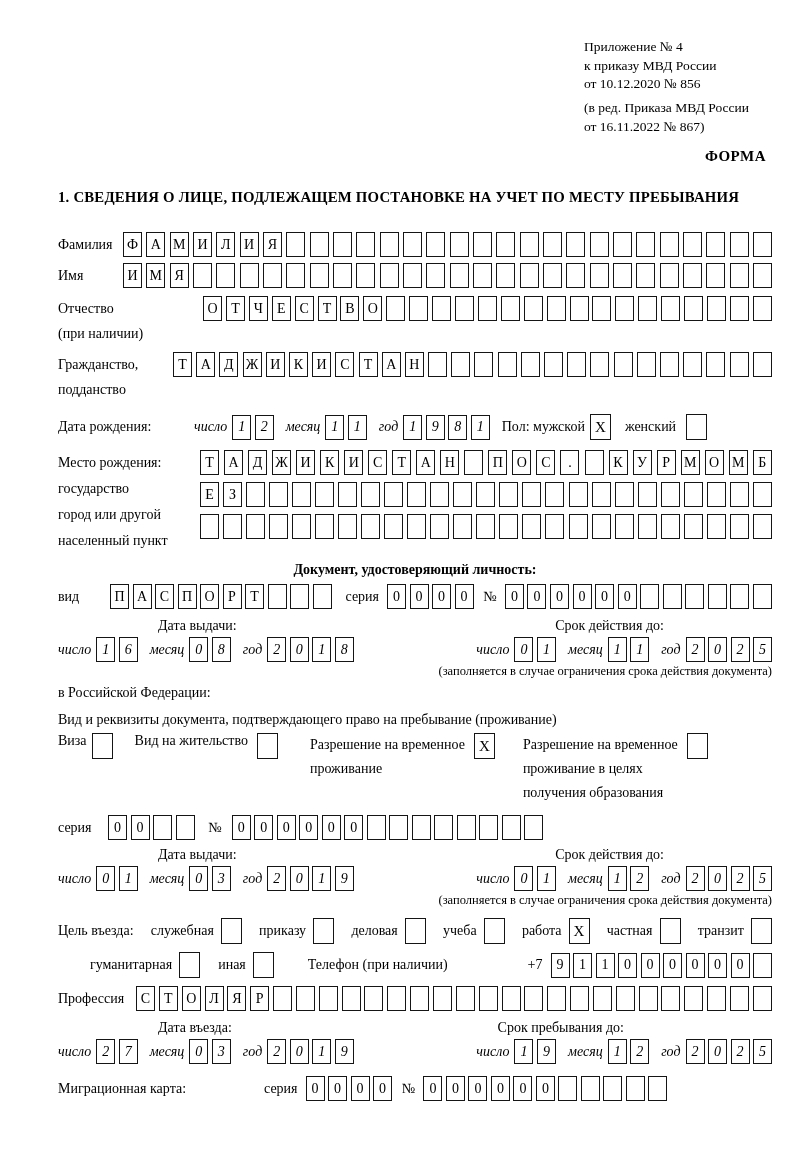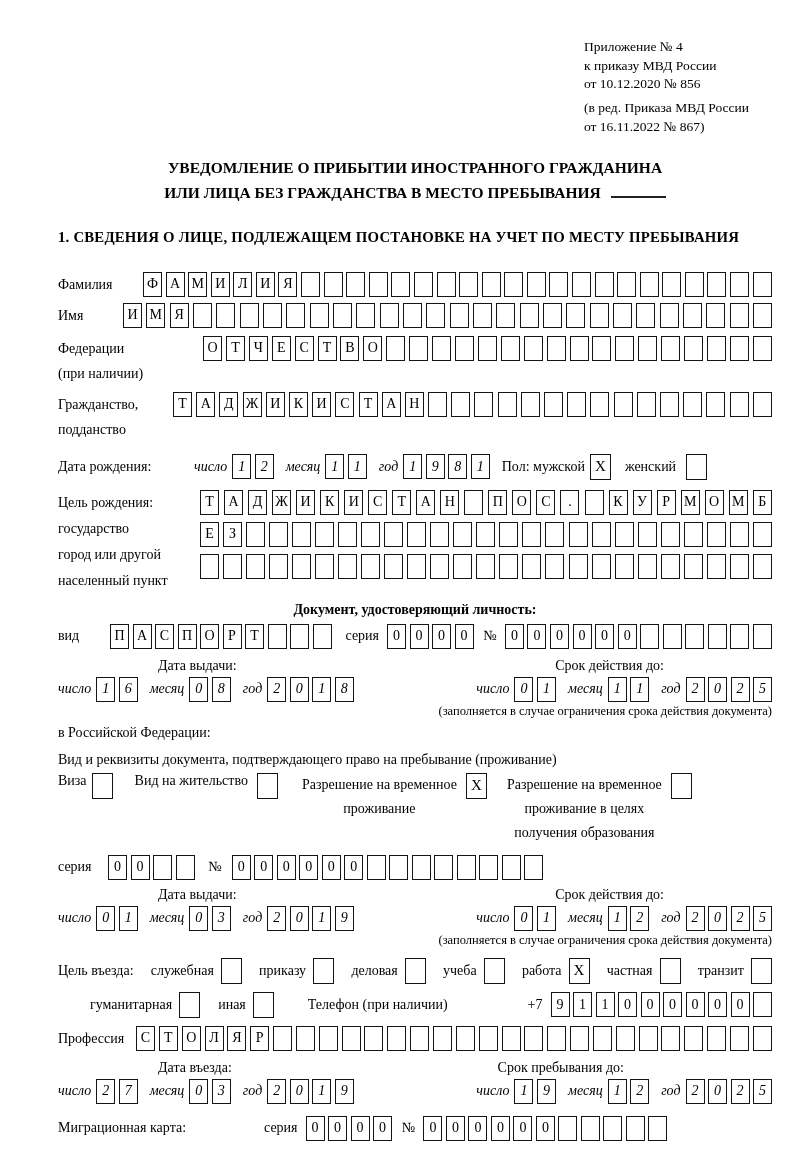--- a/index.html
+++ b/index.html
@@ -31,45 +31,42 @@
   .dh-right{margin-left:auto;margin-right:108px;}
   .dh-right.entry{margin-right:148px;}
   .dates-row{display:flex;align-items:center;margin-top:3px;}
   .dates-row .right{margin-left:auto;}
   .note{font-size:12.5px;text-align:right;margin-top:2px;}
   .doc-heading{text-align:center;font-weight:bold;margin-top:8px;}
   .plain{margin-top:11px;}
   .permit-row{display:flex;align-items:flex-start;margin-top:5px;}
   .opt{display:flex;align-items:flex-start;}
   .opt .cb{margin-left:9px;}
-  .opt-lines{text-align:center;line-height:24px;}
+  .opt-lines{line-height:24px;margin-left:8px;}
   .spread{justify-content:space-between;}
   .pair{display:flex;align-items:center;}
   .pair .cb{margin-left:7px;}
-  .mt6{margin-top:6px;} .mt8{margin-top:8px;} .mt10{margin-top:10px;} .mt12{margin-top:12px;} .mt26{margin-top:26px;gap:20px;}
+  .mt6{margin-top:6px;} .mt8{margin-top:8px;} .mt10{margin-top:10px;} .mt12{margin-top:12px;} .mt26{margin-top:26px;}
   .bp-rows{flex:1;} .bp-rows .boxes{margin-bottom:7px;}
 </style>
 </head>
 <body>
 
 <div class="page">
 
   <div class="annex">
     <div>Приложение № 4</div>
     <div>к приказу МВД России</div>
     <div>от 10.12.2020 № 856</div>
     <div class="gap">(в ред. Приказа МВД России</div>
     <div>от 16.11.2022 № 867)</div>
   </div>
 
-
-  <div class="title">
-    <div>УВЕДОМЛЕНИЕ О ПРИБЫТИИ ИНОСТРАННОГО ГРАЖДАНИНА</div>
-    <div><span>ИЛИ ЛИЦА БЕЗ ГРАЖДАНСТВА В МЕСТО ПРЕБЫВАНИЯ</span><span class="blank-line"></span></div>
-  </div>
+  <div class="form-label">ФОРМА</div>
+
 
   <div class="section-heading">1. СВЕДЕНИЯ О ЛИЦЕ, ПОДЛЕЖАЩЕМ ПОСТАНОВКЕ НА УЧЕТ ПО МЕСТУ ПРЕБЫВАНИЯ</div>
 
   <div class="row mt26">
     <span class="lblcol" style="width:65px">Фамилия</span>
     <span class="boxes grow">
         <span class="box">Ф</span>
         <span class="box">А</span>
         <span class="box">М</span>
         <span class="box">И</span>
@@ -129,21 +126,21 @@
         <span class="box"></span>
         <span class="box"></span>
         <span class="box"></span>
         <span class="box"></span>
         <span class="box"></span>
       </span>
   </div>
 
   <div class="row top mt8">
     <span class="lblcol" style="width:145px">
-      <div>Федерации</div>
+      <div>Отчество</div>
       <div>(при наличии)</div>
     </span>
     <span class="boxes grow">
         <span class="box">О</span>
         <span class="box">Т</span>
         <span class="box">Ч</span>
         <span class="box">Е</span>
         <span class="box">С</span>
         <span class="box">Т</span>
         <span class="box">В</span>
@@ -225,21 +222,21 @@
         </span>
     </span>
     <span style="margin-left:12px">Пол: мужской</span>
     <span class="cb" style="margin-left:5px">X</span>
     <span style="margin-left:14px">женский</span>
     <span class="cb" style="margin-left:10px"></span>
   </div>
 
   <div class="row top mt10">
     <span class="lblcol" style="width:142px;line-height:26px">
-      <div>Цель рождения:</div>
+      <div>Место рождения:</div>
       <div>государство</div>
       <div>город или другой</div>
       <div>населенный пункт</div>
     </span>
     <span class="bp-rows">
       <span class="boxes grow">
           <span class="box">Т</span>
           <span class="box">А</span>
           <span class="box">Д</span>
           <span class="box">Ж</span>

